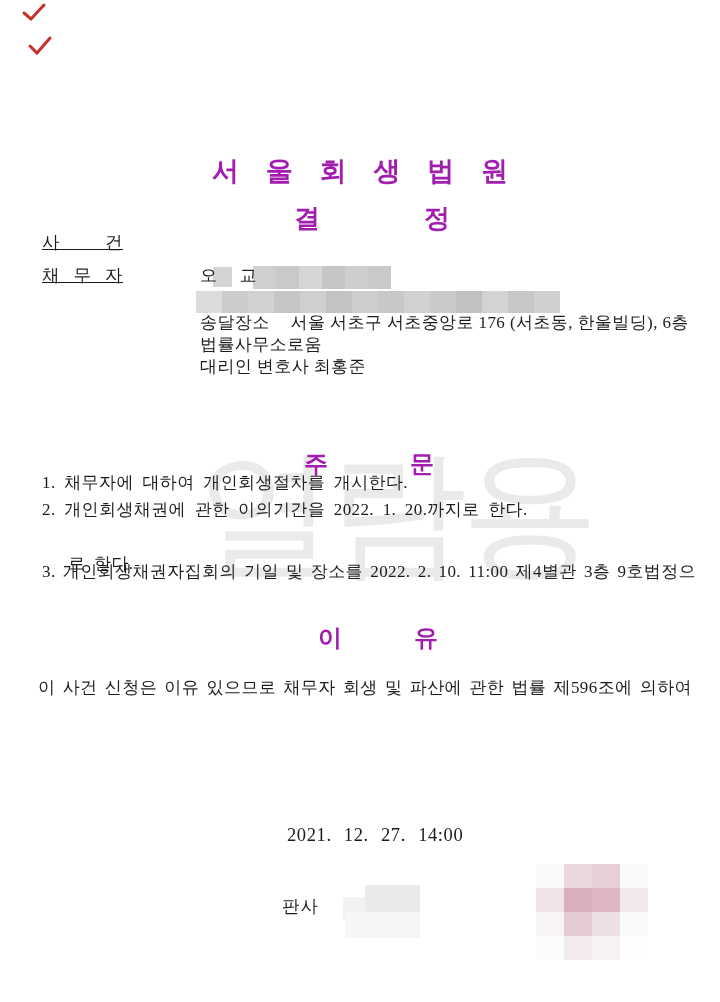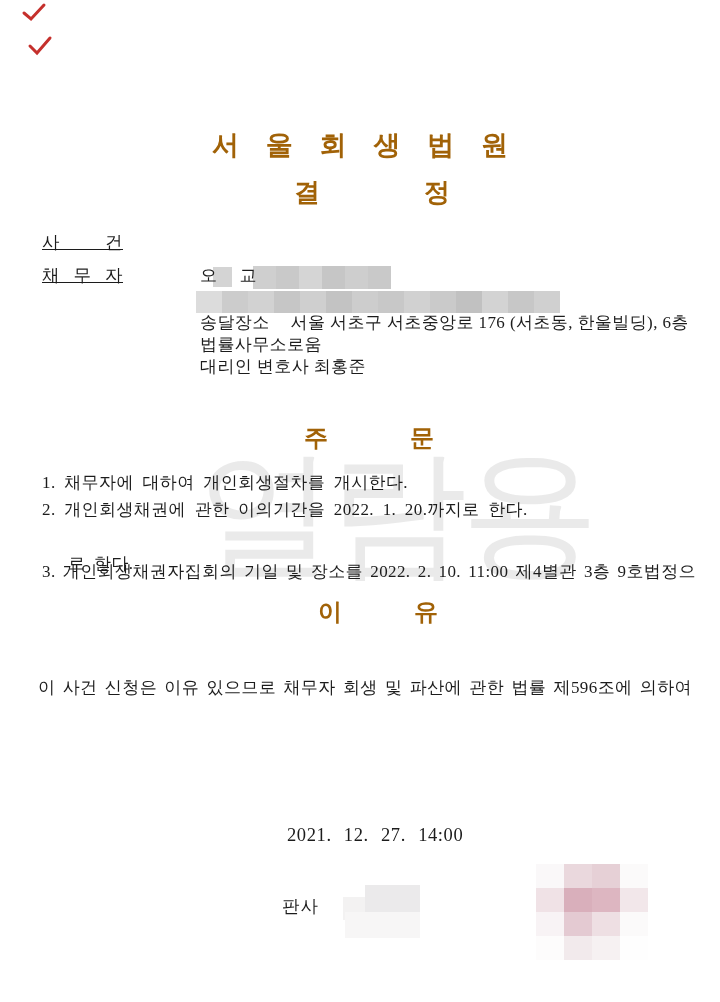--- a/index.html
+++ b/index.html
@@ -27,21 +27,22 @@
   }
   .layer{position:absolute;inset:0;z-index:2;}
   #mosaic-layer{position:absolute;inset:0;z-index:1;}
   
   .h-spread{
     font-family:Liberation Serif, serif;
     font-weight:700;
     text-align:justify;
     text-align-last:justify;
     white-space:normal;
-    color:#a16207;
+    color:#a21caf;
+    margin-top:26px;
   }
   .court-name{left:212px;top:127px;width:296px;font-size:27px;}
   .doc-type{left:294px;top:175px;width:156px;font-size:26px;}
   .order-heading{left:304px;top:422px;width:130px;font-size:24px;}
   .reason-heading{left:318px;top:596px;width:120px;font-size:24px;}
   
   .t{font-size:17px;letter-spacing:0.4px;line-height:21px;white-space:pre;color:#1c1c1c;}
   .row-label{
     left:42px;width:81px;
     text-align:justify;text-align-last:justify;

